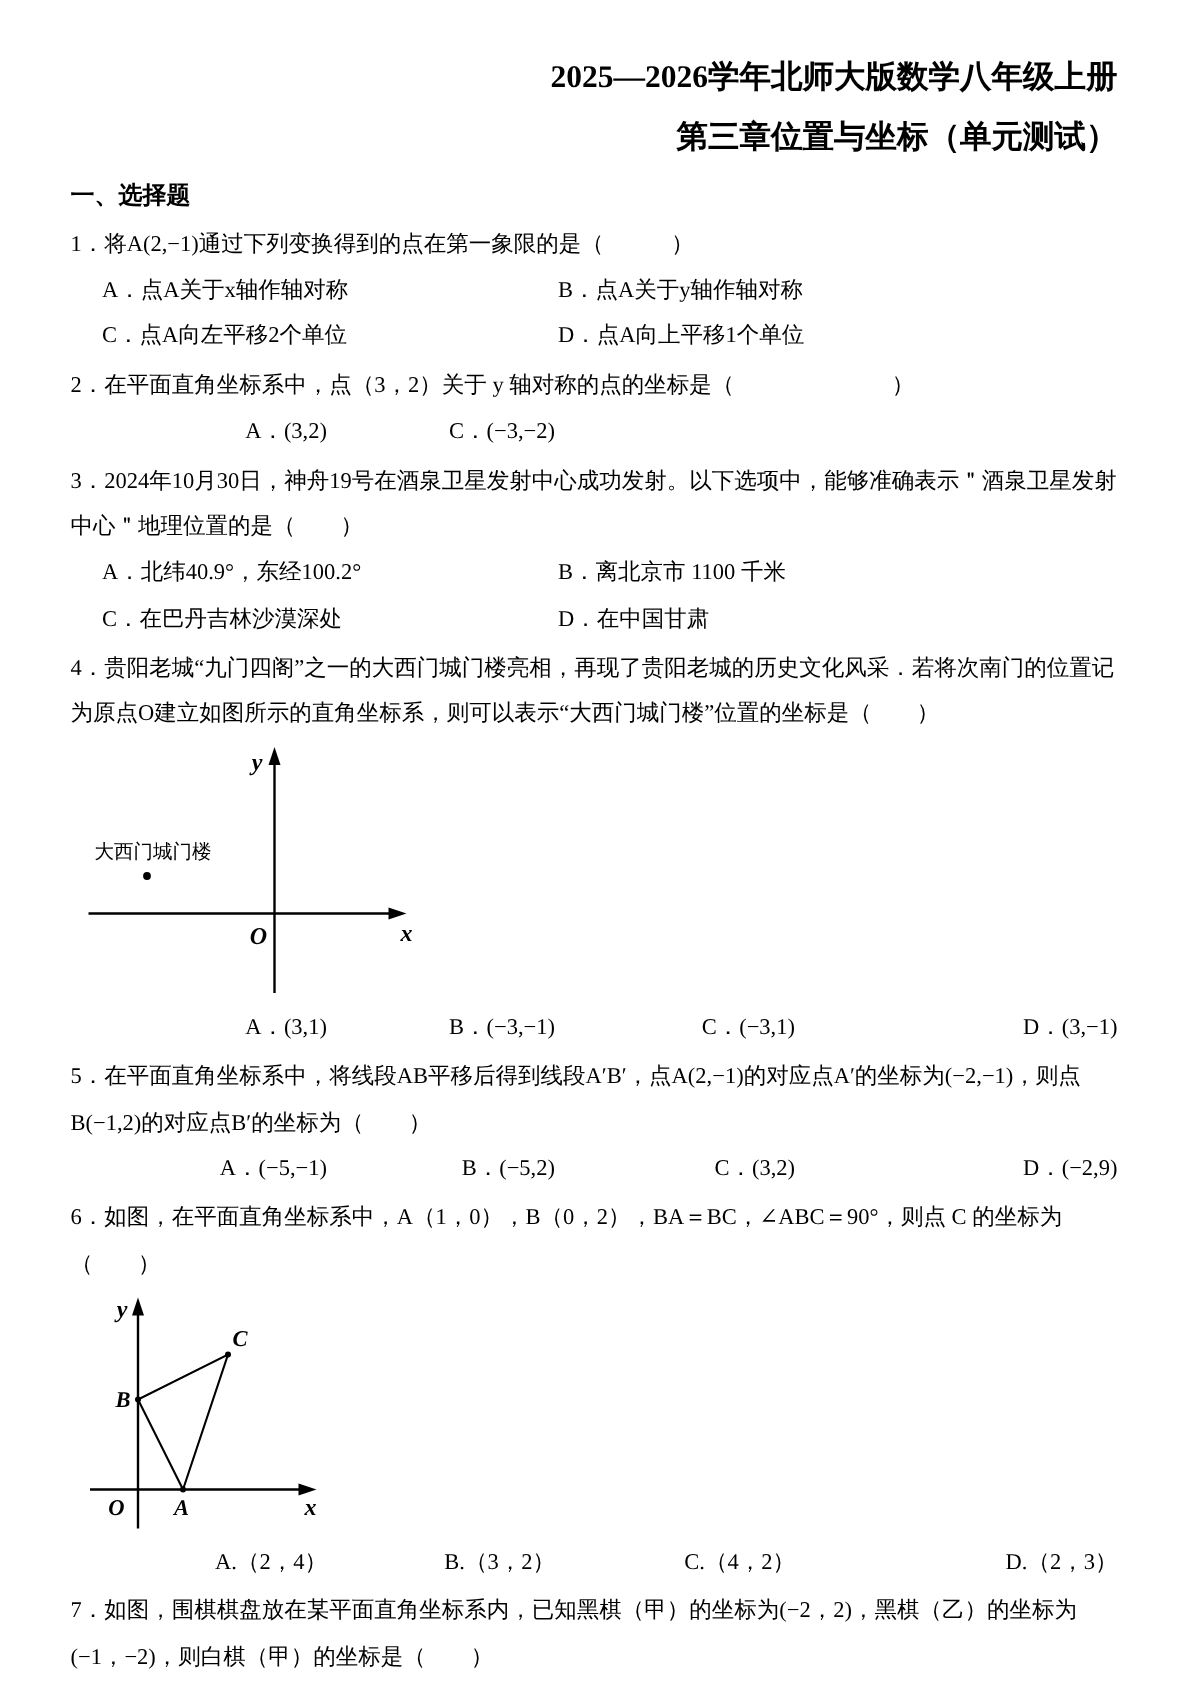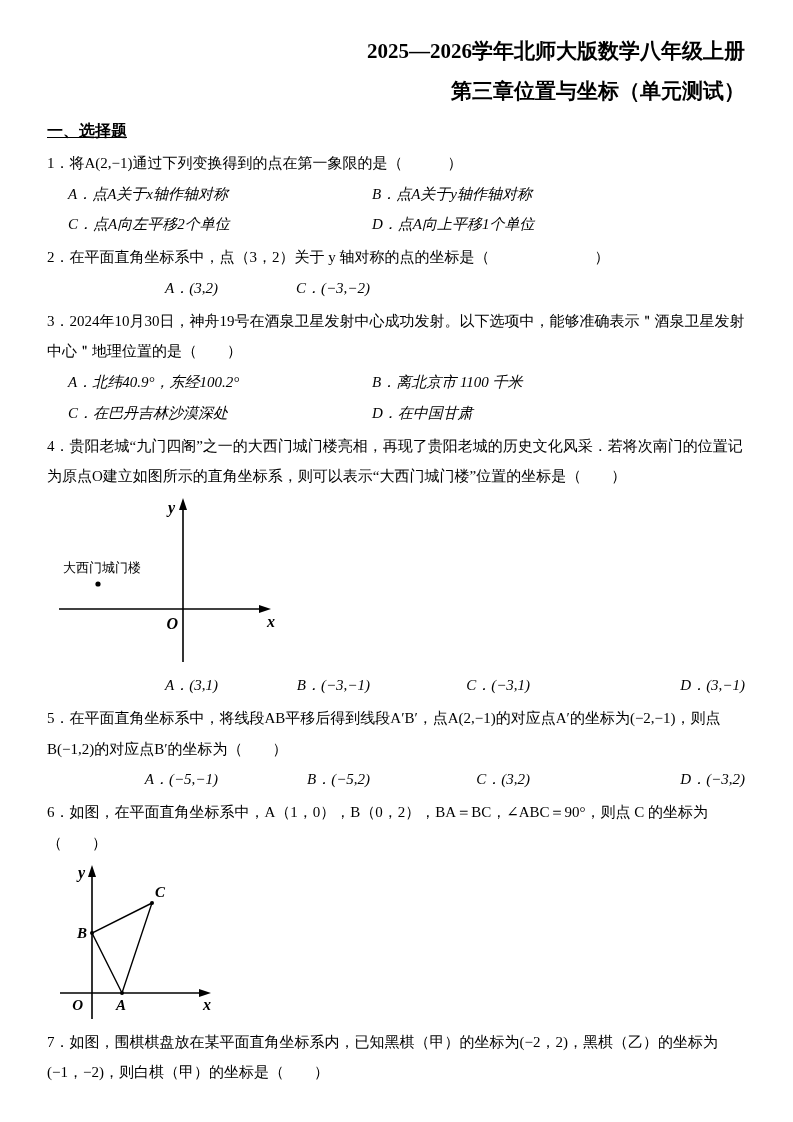--- a/index.html
+++ b/index.html
@@ -20,33 +20,31 @@
     font-size: 21px;
     font-weight: bold;
     line-height: 1.5;
   }
   .title-2 { margin-top: 8px; }
   .section-heading {
     font-size: 16px;
     font-weight: bold;
     margin-top: 10px;
     line-height: 1.8;
-    text-decoration: underline;
   }
   .question { margin-top: 2px; }
   .stem {
     font-size: 15px;
     line-height: 2.05;
   }
   .opts {
     margin-left: 21px;
     font-size: 15px;
     line-height: 2.05;
     display: grid;
-    font-style: italic;
   }
   .cols2 { grid-template-columns: 304px 1fr; }
   .cols4 { grid-template-columns: 150px 152px 160px 1fr; text-align: right; }
   .opt { white-space: nowrap; }
   .figure-wrap { margin: 4px 0 2px 8px; }
   svg { display: block; }
   svg line, svg polygon, svg polyline { stroke: #000; }
   .axis-line { stroke-width: 1.6; }
   .tri-line { stroke-width: 1.4; fill: none; }
   .arrow { fill: #000; stroke: none; }
@@ -133,21 +131,21 @@
       <span class="opt">D．(3,−1)</span>
     </div>
   </section>
 
   <section class="question">
     <p class="stem">5．在平面直角坐标系中，将线段AB平移后得到线段A′B′，点A(2,−1)的对应点A′的坐标为(−2,−1)，则点B(−1,2)的对应点B′的坐标为（　　）</p>
     <div class="opts cols4">
       <span class="opt">A．(−5,−1)</span>
       <span class="opt">B．(−5,2)</span>
       <span class="opt">C．(3,2)</span>
-      <span class="opt">D．(−3,2)</span>
+      <span class="opt">D．(−2,9)</span>
     </div>
   </section>
 
   <section class="question">
     <p class="stem">6．如图，在平面直角坐标系中，A（1，0），B（0，2），BA＝BC，∠ABC＝90°，则点 C 的坐标为（　　）</p>
 
     <div class="figure-wrap">
       <svg width="165" height="162" viewBox="0 0 165 162">
 
         <line class="axis-line" x1="37" y1="10" x2="37" y2="156"></line>
@@ -163,19 +161,25 @@
 
         <text class="vtx-label" x="32" y="75" text-anchor="end">B</text>
         <text class="vtx-label" x="100" y="34">C</text>
         <text class="vtx-label" x="61" y="147">A</text>
         <text class="vtx-label" x="28" y="147" text-anchor="end">O</text>
         <text class="axis-label" x="148" y="147">x</text>
         <text class="axis-label" x="30" y="15" text-anchor="end">y</text>
       </svg>
     </div>
 
+    <div class="opts cols4">
+      <span class="opt">A.（2，4）</span>
+      <span class="opt">B.（3，2）</span>
+      <span class="opt">C.（4，2）</span>
+      <span class="opt">D.（2，3）</span>
+    </div>
   </section>
 
   <section class="question">
     <p class="stem">7．如图，围棋棋盘放在某平面直角坐标系内，已知黑棋（甲）的坐标为(−2，2)，黑棋（乙）的坐标为(−1，−2)，则白棋（甲）的坐标是（　　）</p>
   </section>
 
 </main>
 
 </body></html>

